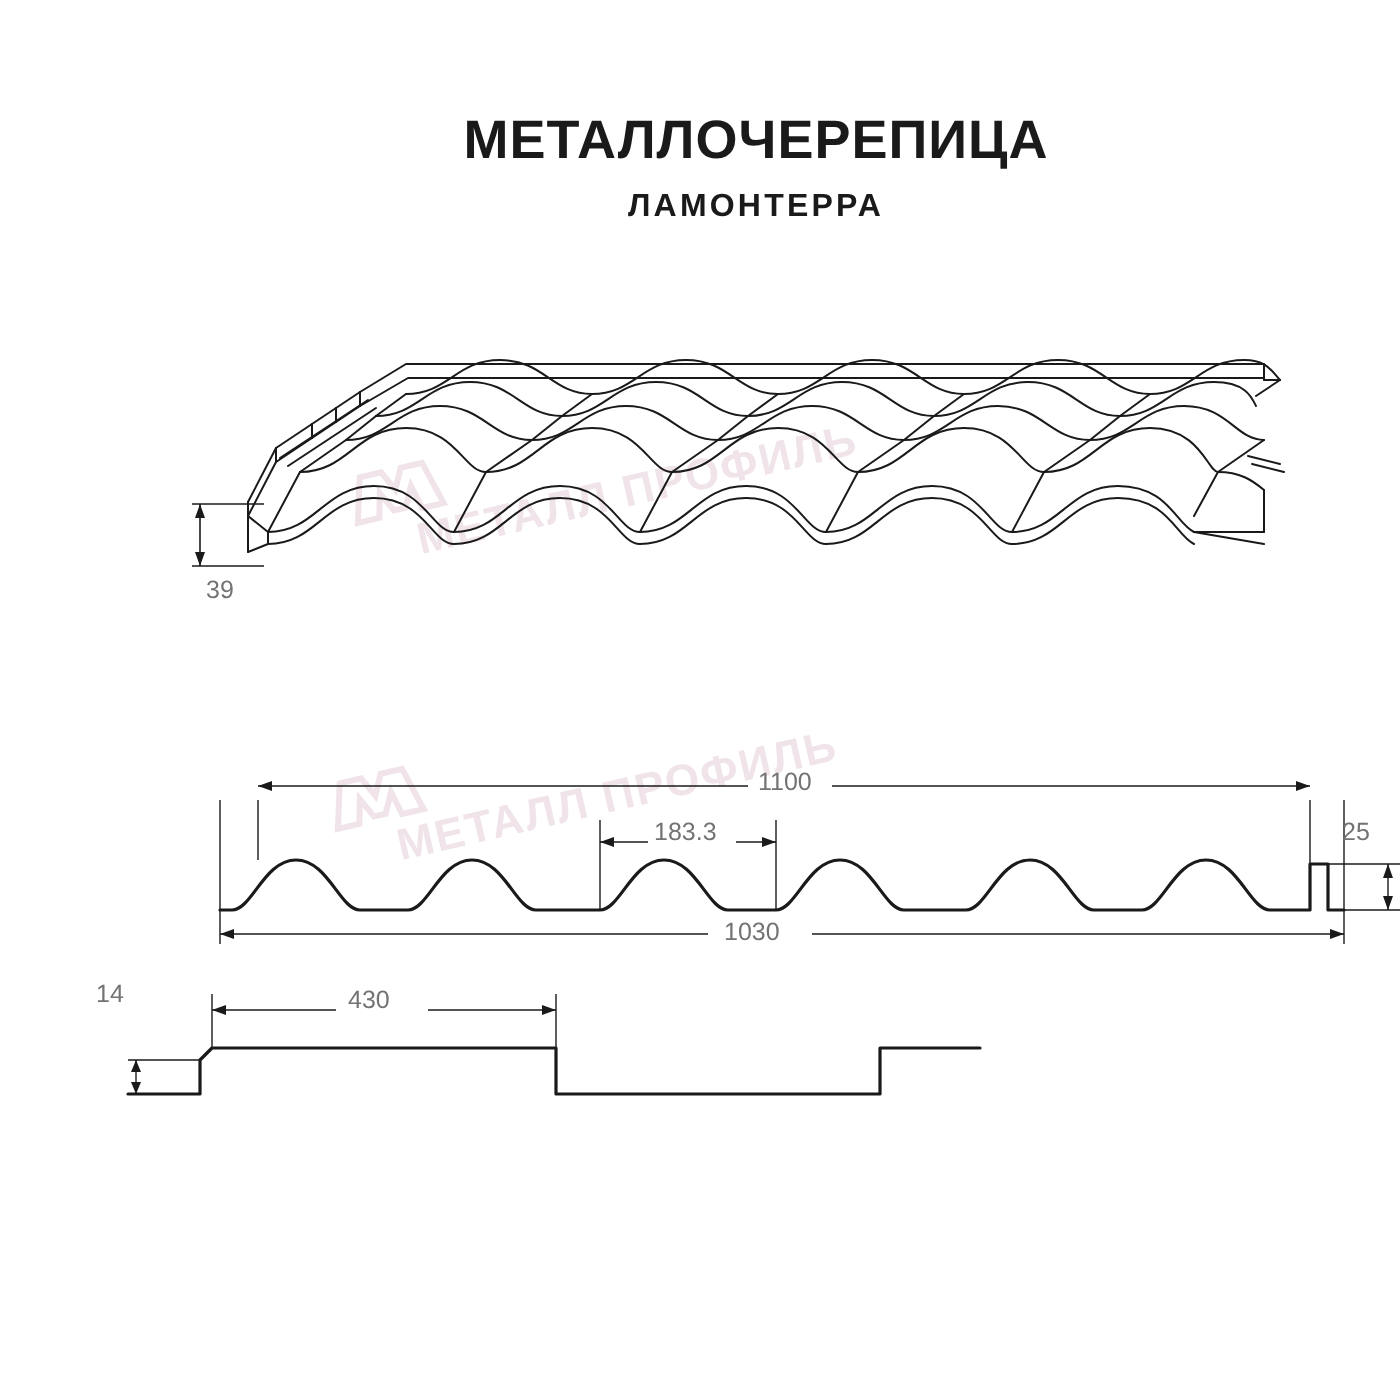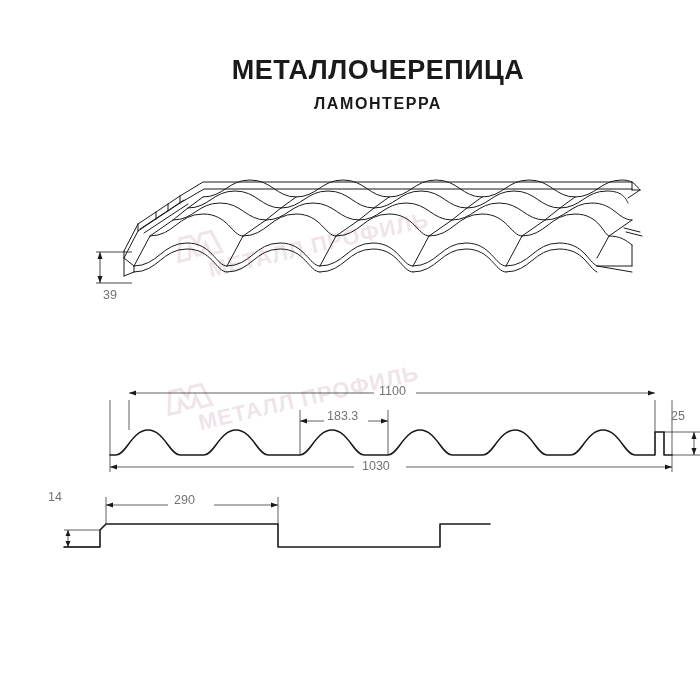--- a/index.html
+++ b/index.html
@@ -365,16 +365,16 @@
       <path d="M40,530 l -2.5,6 l 5,0 Z" fill="#1a1a1a" stroke="none"></path>
       <path d="M40,547 l -2.5,-6 l 5,0 Z" fill="#1a1a1a" stroke="none"></path>
     </g>
   </svg>
 
   <div class="dim-label" style="left:75px; top:288px;">39</div>
   <div class="dim-label" style="left:351px; top:384px;">1100</div>
   <div class="dim-label" style="left:299px; top:409px;">183.3</div>
   <div class="dim-label" style="left:643px; top:409px;text-align:right;">25</div>
   <div class="dim-label" style="left:334px; top:459px;">1030</div>
-  <div class="dim-label" style="left:146px; top:493px;">290</div>
+  <div class="dim-label" style="left:146px; top:493px;">430</div>
   <div class="dim-label" style="left:20px; top:490px;">14</div>
 
 </div>
 
 </body></html>

